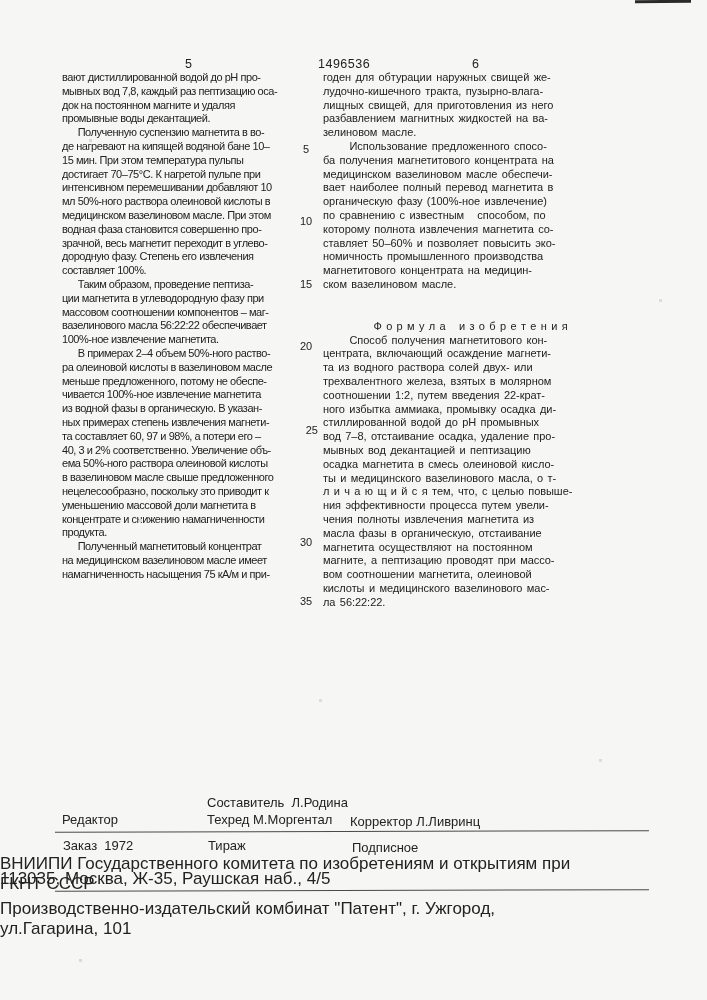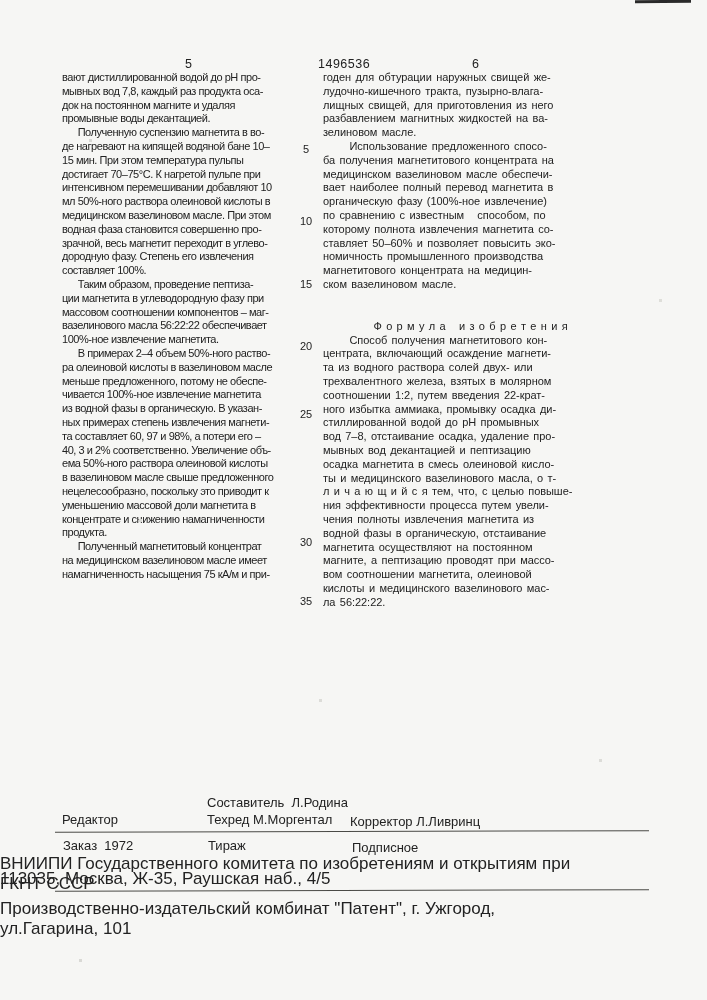--- a/index.html
+++ b/index.html
@@ -59,27 +59,27 @@
   <div class="topmark"></div>
 
   <span class="header-num" style="left:185px;">5</span>
   <span class="header-num" style="left:318px;">1496536</span>
   <span class="header-num" style="left:472px;">6</span>
 
   <span class="gutter-num" style="top:143px;">5</span>
   <span class="gutter-num" style="top:215px;">10</span>
   <span class="gutter-num" style="top:278px;">15</span>
   <span class="gutter-num" style="top:340px;">20</span>
-  <span class="gutter-num" style="top:408px;">25</span>
+  <span class="gutter-num" style="top:424px;text-align:right;">25</span>
   <span class="gutter-num" style="top:536px;">30</span>
   <span class="gutter-num" style="top:595px;">35</span>
 
   <div class="col left-col">
       <div class="line">вают дистиллированной водой до рН про-</div>
-      <div class="line">мывных вод 7,8, каждый раз продукта оса-</div>
+      <div class="line">мывных вод 7,8, каждый раз пептизацию оса-</div>
       <div class="line">док на постоянном магните и удаляя</div>
       <div class="line">промывные воды декантацией.</div>
       <div class="line">      Полученную суспензию магнетита в во-</div>
       <div class="line">де нагревают на кипящей водяной бане 10–</div>
       <div class="line">15 мин. При этом температура пульпы</div>
       <div class="line">достигает 70–75°С. К нагретой пульпе при</div>
       <div class="line">интенсивном перемешивании добавляют 10</div>
       <div class="line">мл 50%-ного раствора олеиновой кислоты в</div>
       <div class="line">медицинском вазелиновом масле. При этом</div>
       <div class="line">водная фаза становится совершенно про-</div>
@@ -138,21 +138,21 @@
         <div class="line">соотношении 1:2, путем введения 22-крат-</div>
         <div class="line">ного избытка аммиака, промывку осадка ди-</div>
         <div class="line">стиллированной водой до рН промывных</div>
         <div class="line">вод 7–8, отстаивание осадка, удаление про-</div>
         <div class="line">мывных вод декантацией и пептизацию</div>
         <div class="line">осадка магнетита в смесь олеиновой кисло-</div>
         <div class="line">ты и медицинского вазелинового масла, о т-</div>
         <div class="line">л и ч а ю щ и й с я тем, что, с целью повыше-</div>
         <div class="line">ния эффективности процесса путем увели-</div>
         <div class="line">чения полноты извлечения магнетита из</div>
-        <div class="line">водной фазы в органическую, отстаивание</div>
+        <div class="line">масла фазы в органическую, отстаивание</div>
         <div class="line">магнетита осуществляют на постоянном</div>
         <div class="line">магните, а пептизацию проводят при массо-</div>
         <div class="line">вом соотношении магнетита, олеиновой</div>
         <div class="line">кислоты и медицинского вазелинового мас-</div>
         <div class="line">ла 56:22:22.</div>
       </div>
   </div>
 
   <span class="footer-text" style="left:207px;top:795px;">Составитель  Л.Родина</span>
 

